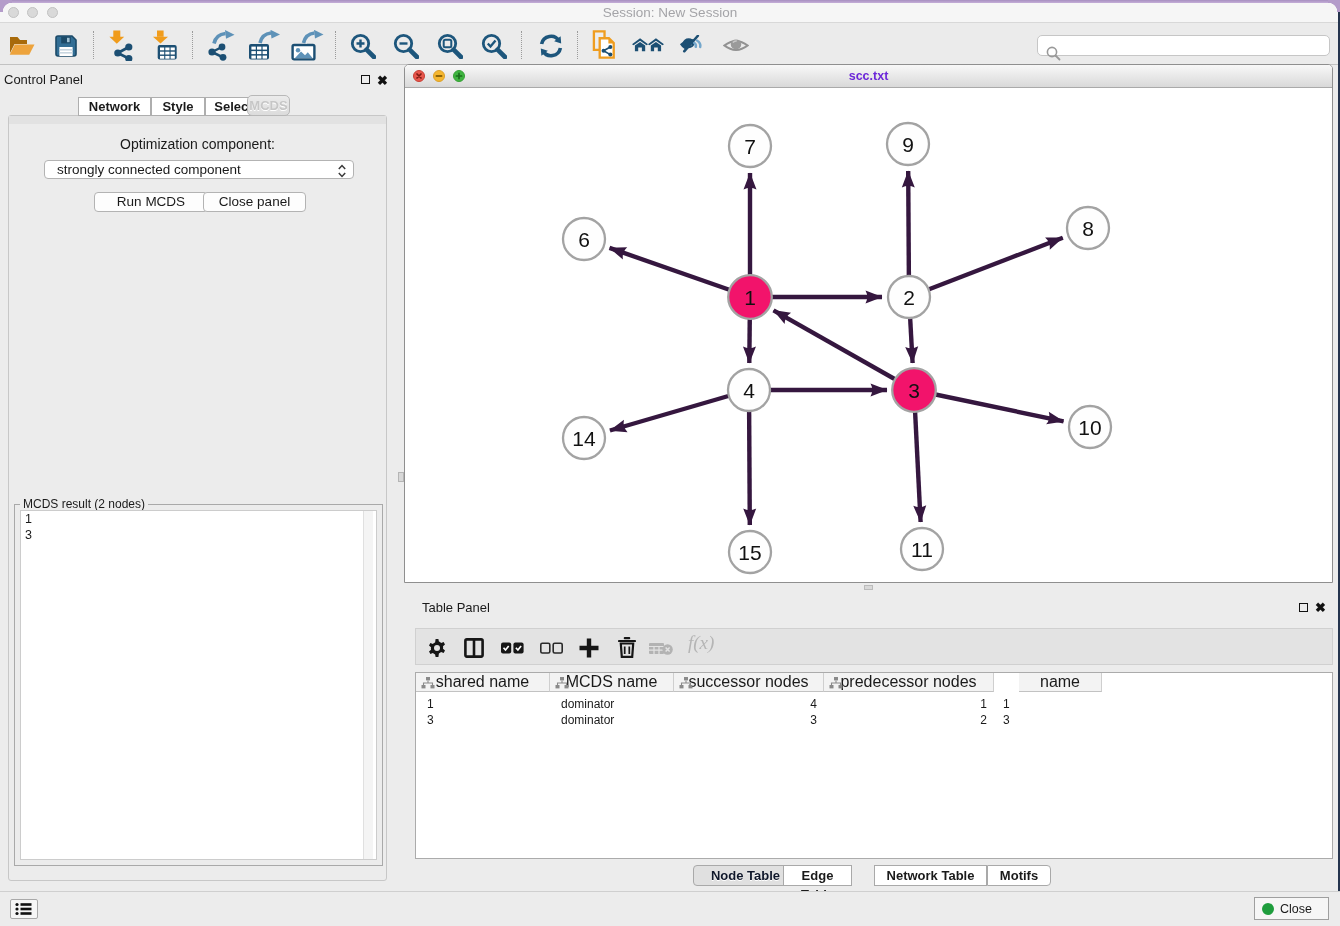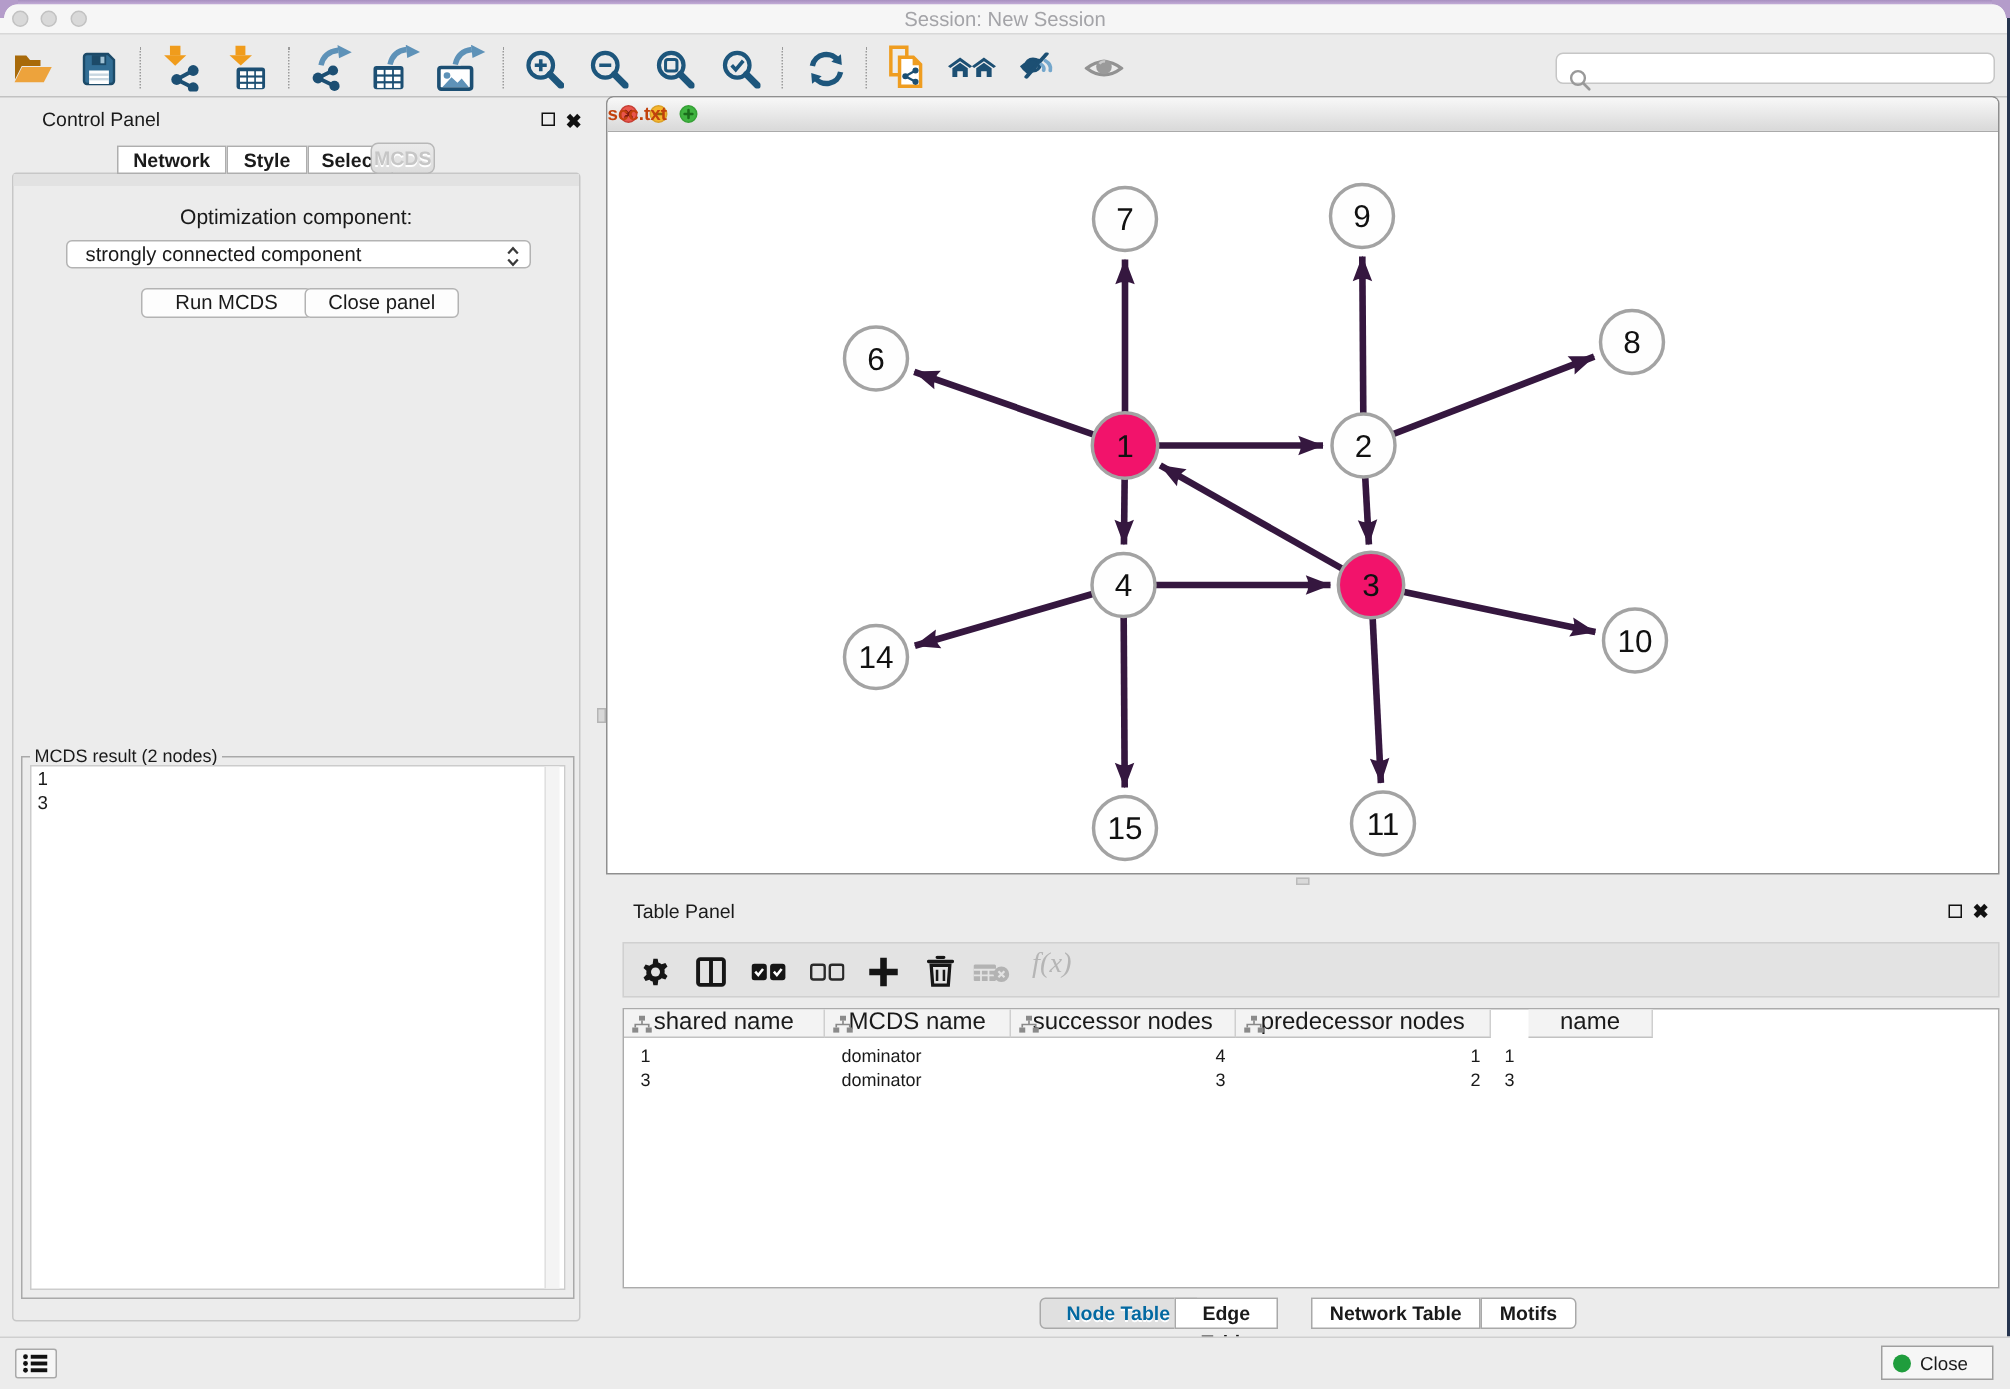--- a/index.html
+++ b/index.html
@@ -13,38 +13,38 @@
 .cornerTR{right:0;top:0;width:12px;height:12px;background:radial-gradient(circle at 0 12px,rgba(0,0,0,0) 9px,#b49cca 9.5px)}
 .cornerBL{left:0;bottom:0;width:10px;height:10px;background:radial-gradient(circle at 10px 0,rgba(0,0,0,0) 7px,#25344e 7.5px)}
 .cornerBR{right:0;bottom:0;width:10px;height:10px;background:radial-gradient(circle at 0 0,rgba(0,0,0,0) 7px,#25344e 7.5px)}
 #titlebar{left:0;top:3px;width:1338px;height:19px;background:#f6f6f6}
 .tl-circle{width:11px;height:11px;border-radius:50%;background:#d9d9d9;border:1px solid #c2c2c2;top:7px}
 #win-title{width:100%;text-align:center;top:5px;font-size:13.5px;color:#a4a4a8}
 #toolbar{left:0;top:22px;width:1338px;height:43px;background:#ebebeb;border-top:1px solid #d8d8d8;border-bottom:1px solid #c2c2c2}
 .sep{border-left:1px dotted #9b9b9b;height:28px;top:8px;width:1px}
 #searchbox{left:1037px;top:12px;width:293px;height:21px;background:#fff;border:1px solid #c6c6c6;border-radius:5px}
 
-#cp-title{left:28px;top:72px;font-size:13px}
+#cp-title{left:4px;top:72px;font-size:13px}
 #cp-body{left:8px;top:115px;width:379px;height:766px;border:1px solid #c7c7c7;border-radius:3px}
 #cp-tabshade{left:9px;top:116px;width:377px;height:8px;background:#e2e2e2}
 .tab{position:absolute;top:97px;height:19px;background:#fff;border:1px solid #aeaeae;font-size:13px;font-weight:bold;text-align:center;line-height:17px}
 #tab-mcds{top:95px;height:21px;line-height:19px;background:linear-gradient(#ebebeb,#dcdcdc);color:#c6c6c6;text-shadow:0 1px 0 #fff;border-radius:5px;border-color:#b8b8b8}
 #opt-label{left:9px;top:136px;width:377px;text-align:center;font-size:14px}
 #dropdown{left:44px;top:160px;width:310px;height:19px;background:#fff;border:1px solid #b3b3b3;border-radius:4px;font-size:13.5px;line-height:17px;padding-left:12px}
 .btn{position:absolute;top:192px;height:20px;background:#fdfdfd;border:1px solid #b3b3b3;border-radius:4px;font-size:13.5px;text-align:center;line-height:18px}
 #fieldset{left:14px;top:504px;width:369px;height:362px;border:1px solid #a9a9a9}
 #legend{left:20px;top:497px;font-size:12px;background:#ececec;padding:0 3px}
 #fs-white{left:20px;top:510px;width:357px;height:350px;background:#fff;border:1px solid #cccccc}
 #fs-scroll{left:363px;top:511px;width:10px;height:348px;background:#f4f4f4;border-left:1px solid #e0e0e0}
 .fs-line{left:25px;font-size:12.5px}
 
 #netwin{left:404px;top:64px;width:929px;height:519px;border:1px solid #8f8f8f;border-radius:5px 5px 0 0;background:#fff}
 #net-titlebar{left:0;top:0;width:927px;height:23px;background:linear-gradient(#f8f8f8,#d9d9d9);border-bottom:1px solid #aaaaaa;border-radius:4px 4px 0 0}
 .tfl{width:12px;height:12px;border-radius:50%;top:70px}
-#net-title{width:100%;top:4px;font-size:12.5px;font-weight:bold;color:#c2410c}
+#net-title{width:100%;text-align:center;top:4px;font-size:12.5px;font-weight:bold;color:#6d28d9}
 
 #tp-title{left:422px;top:600px;font-size:13px}
 #tp-toolbar{left:415px;top:628px;width:918px;height:37px;background:#e3e3e3;border:1px solid #d0d0d0}
 #tp-table{left:415px;top:672px;width:918px;height:187px;background:#fff;border:1px solid #ababab}
 .th{position:absolute;top:0;height:19px;background:#f3f3f3;border-right:1px solid #cfcfcf;border-bottom:1px solid #c2c2c2;font-size:16px;text-align:center;line-height:18px}
 .td{position:absolute;font-size:12px;height:16px;line-height:16px}
 .btab{position:absolute;top:865px;height:21px;border:1px solid #a9a9a9;font-size:13px;font-weight:bold;text-align:center;line-height:19px;background:#fff}
 
 #statusbar{left:0;top:891px;width:1340px;height:35px;background:#ececec;border-top:1px solid #cfcfcf}
 #listbtn{left:10px;top:899px;width:28px;height:20px;background:#f6f6f6;border:1px solid #a9a9a9;border-radius:2px}
@@ -398,21 +398,21 @@
 <div class="td" style="left:145px;top:23px">dominator</div>
 <div class="td" style="left:258px;top:23px;width:143px;text-align:right">4</div>
 <div class="td" style="left:408px;top:23px;width:163px;text-align:right">1</div>
 <div class="td" style="left:587px;top:23px">1</div>
 <div class="td" style="left:11px;top:39px">3</div>
 <div class="td" style="left:145px;top:39px">dominator</div>
 <div class="td" style="left:258px;top:39px;width:143px;text-align:right">3</div>
 <div class="td" style="left:408px;top:39px;width:163px;text-align:right">2</div>
 <div class="td" style="left:587px;top:39px">3</div>
 </div>
-<div class="abs btab" style="left:693px;width:105px;border-radius:4px 0 0 4px;background:#e0e0e0;color:#0369a1;text-shadow:0 1px 0 #fff">Node Table</div>
+<div class="abs btab" style="left:693px;width:105px;border-radius:4px 0 0 4px;background:#e0e0e0;color:#0f172a;text-shadow:0 1px 0 #fff">Node Table</div>
 <div class="abs btab" style="left:783px;width:69px">Edge Table</div>
 <div class="abs btab" style="left:874px;width:113px">Network Table</div>
 <div class="abs btab" style="left:987px;width:64px;border-radius:0 4px 4px 0">Motifs</div>
 
 <div class="abs" id="statusbar"></div>
 <div class="abs" id="listbtn"><svg width="26" height="18" viewBox="0 0 26 18">
       <g fill="#111">
         <circle cx="6" cy="4.5" r="1.6"></circle>
         <circle cx="6" cy="9" r="1.6"></circle>
         <circle cx="6" cy="13.5" r="1.6"></circle>

